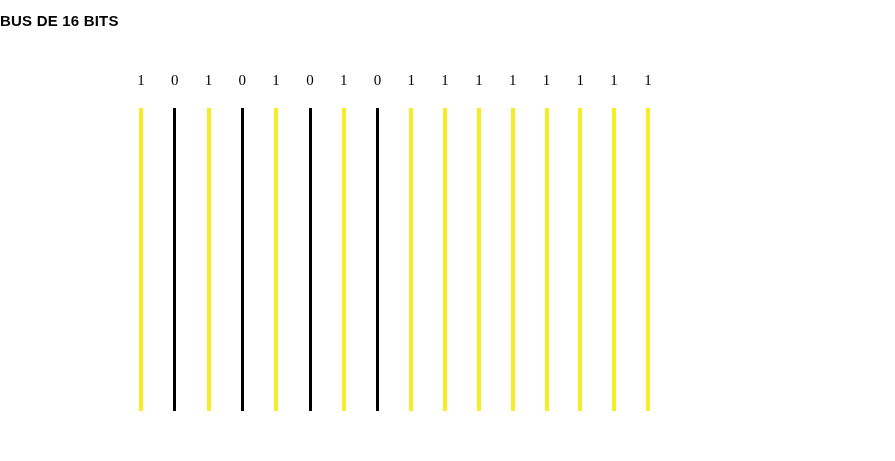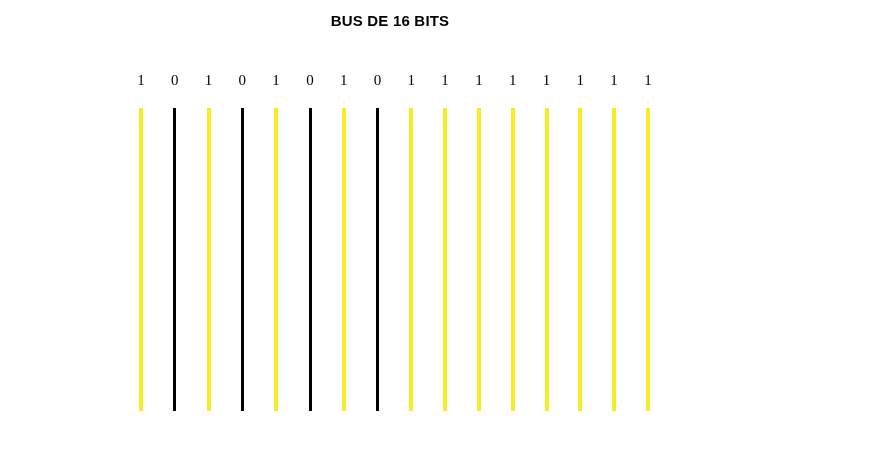--- a/index.html
+++ b/index.html
@@ -21,21 +21,20 @@
     top: 0;
     width: 895px;
     height: 461px;
   }
 
   #diagram-title {
     position: absolute;
     left: 0;
     top: 12px;
     width: 780px;
-    text-align: center;
     font-family: "Liberation Sans", sans-serif;
     font-size: 15px;
     font-weight: bold;
     color: #000000;
     letter-spacing: 0.2px;
     white-space: nowrap;
   }
 
   #bus-lanes {
     position: absolute;

